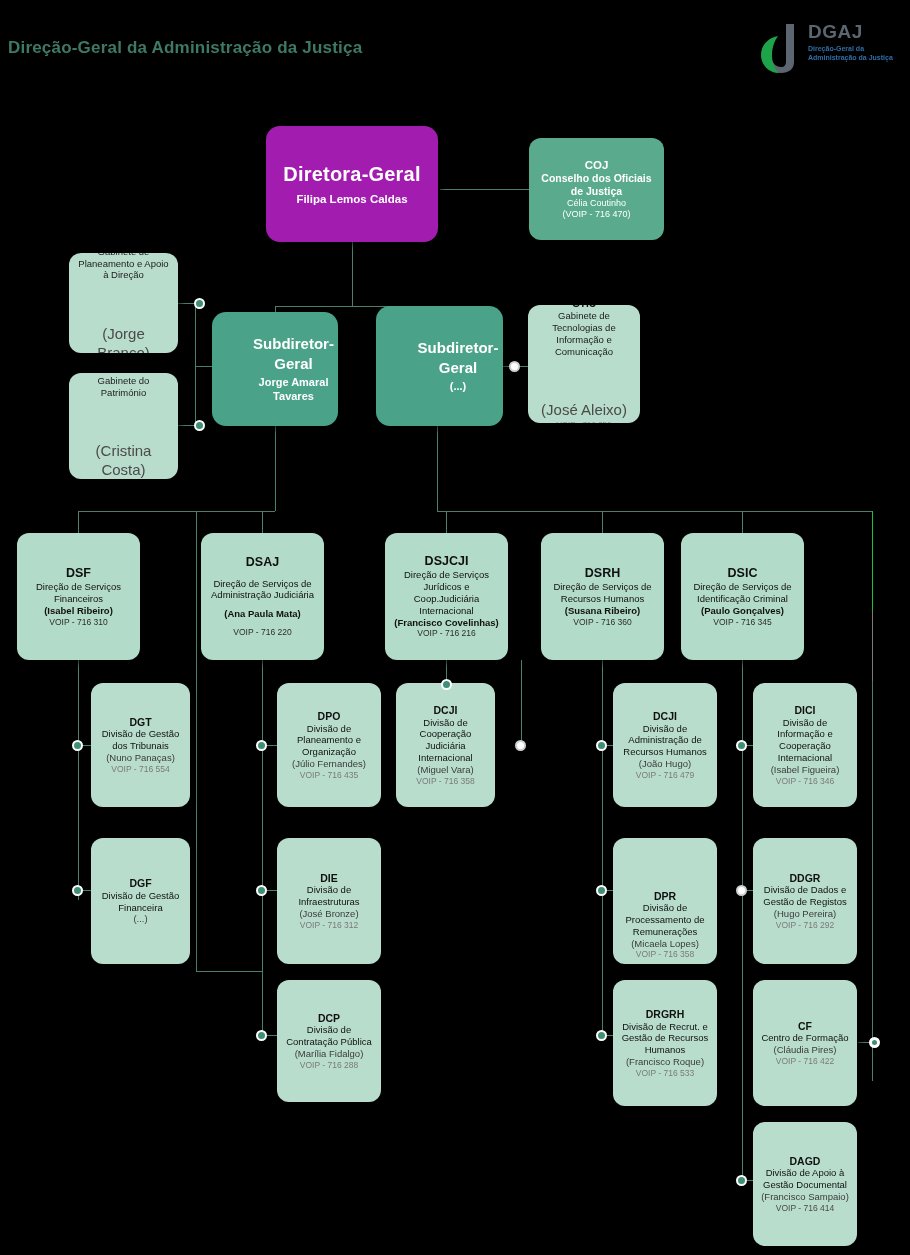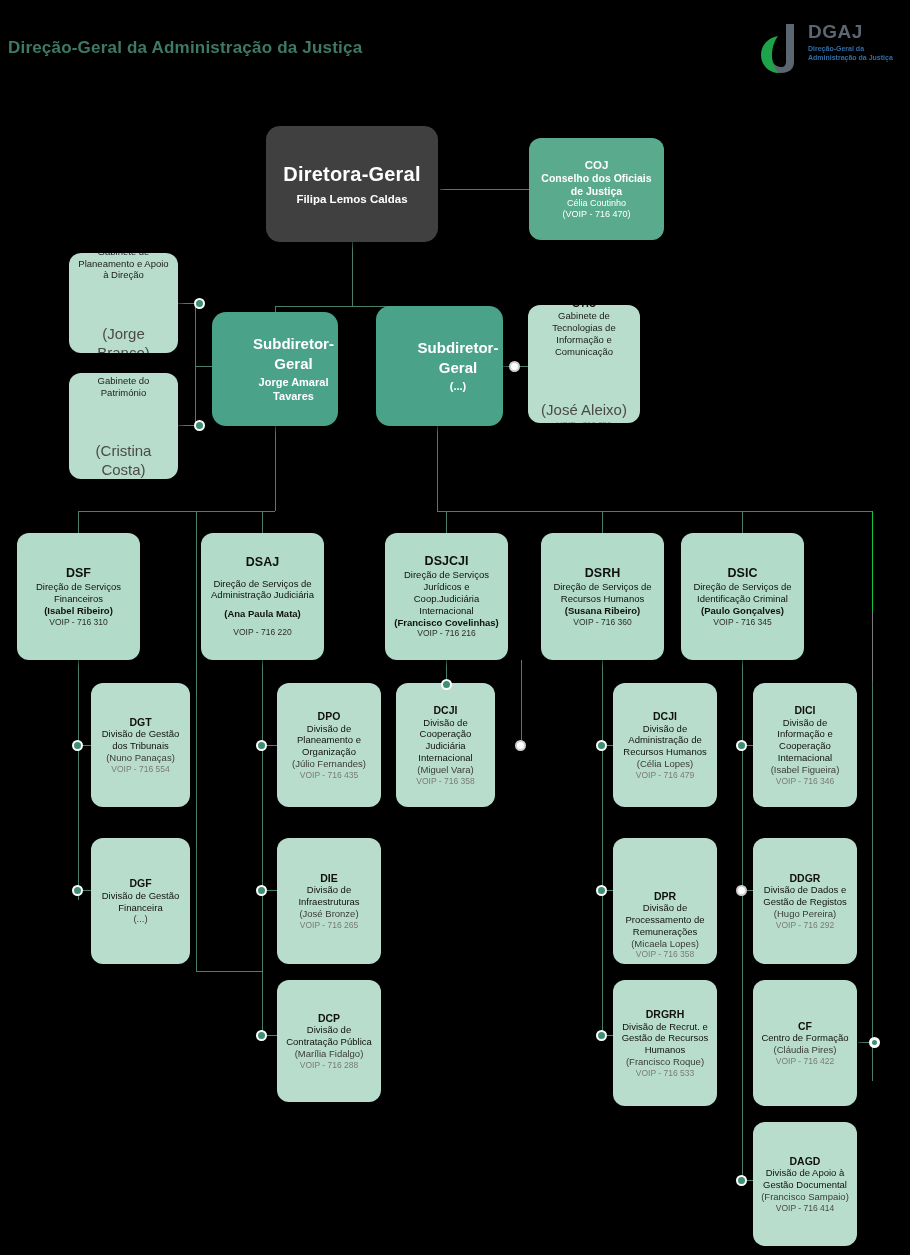--- a/index.html
+++ b/index.html
@@ -49,21 +49,21 @@
     text-align:center;padding:4px 6px;z-index:4;
     box-shadow:4px 4px 5px rgba(0,0,0,.55);
     overflow:hidden;
   }
   .box .code{font-weight:bold;line-height:1.22;}
   .box .desc{line-height:1.24;}
   .box .person{line-height:1.24;}
   .box .voip{line-height:1.24;}
 
   
-  .box.lvl0{background:#404040;color:#ffffff;border-radius:14px;}
+  .box.lvl0{background:#a21caf;color:#ffffff;border-radius:14px;}
   .box.lvl0 .code{font-size:20px;letter-spacing:.2px;margin-bottom:5px;}
   .box.lvl0 .person{font-size:11.5px;font-weight:bold;}
 
   
   .box.lvl1{background:#4aa288;color:#ffffff;border-radius:14px;padding-left:43px;}
   .box.lvl1 .code{font-size:15px;line-height:1.3;}
   .box.lvl1 .person{font-size:11px;font-weight:bold;margin-top:3px;}
 
   
   .box.coj{background:#5aab8e;color:#ffffff;}
@@ -280,41 +280,41 @@
     <div class="code">DPO</div>
     <div class="desc">Divisão de Planeamento e Organização</div>
     <div class="person">(Júlio Fernandes)</div>
     <div class="voip">VOIP - 716 435</div>
   </div>
 
   <div class="box div" style="left:277px;top:838px;width:104px;height:126px;">
     <div class="code">DIE</div>
     <div class="desc">Divisão de Infraestruturas</div>
     <div class="person">(José Bronze)</div>
-    <div class="voip">VOIP - 716 265</div>
+    <div class="voip">VOIP - 716 312</div>
   </div>
 
   <div class="box div" style="left:277px;top:980px;width:104px;height:122px;">
     <div class="code">DCP</div>
     <div class="desc">Divisão de Contratação Pública</div>
     <div class="person">(Marília Fidalgo)</div>
     <div class="voip">VOIP - 716 288</div>
   </div>
 
   <div class="box div" style="left:396px;top:683px;width:99px;height:124px;">
     <div class="code">DCJI</div>
     <div class="desc">Divisão de Cooperação Judiciária Internacional</div>
     <div class="person">(Miguel Vara)</div>
     <div class="voip">VOIP - 716 358</div>
   </div>
 
   <div class="box div" style="left:613px;top:683px;width:104px;height:124px;">
     <div class="code">DCJI</div>
     <div class="desc">Divisão de Administração de Recursos Humanos</div>
-    <div class="person">(Célia Lopes)</div>
+    <div class="person">(João Hugo)</div>
     <div class="voip">VOIP - 716 479</div>
   </div>
 
   <div class="box div" style="left:613px;top:838px;width:104px;height:126px;justify-content:flex-end;">
     <div class="code">DPR</div>
     <div class="desc">Divisão de Processamento de Remunerações</div>
     <div class="person">(Micaela Lopes)</div>
     <div class="voip">VOIP - 716 358</div>
   </div>
 

